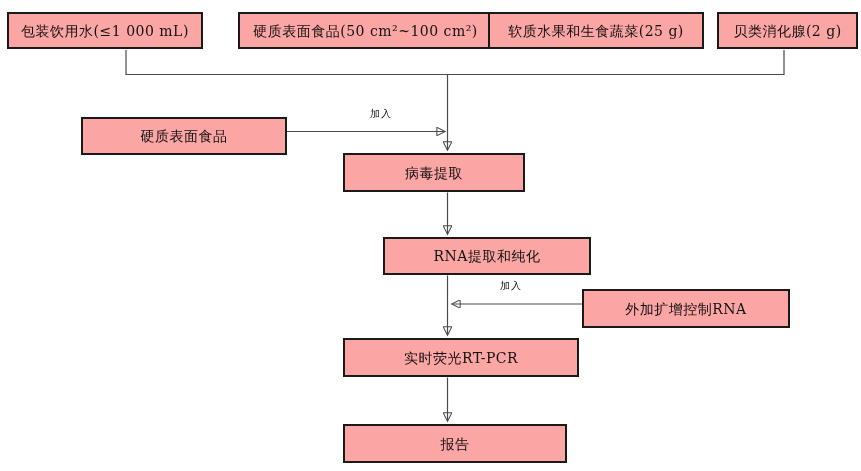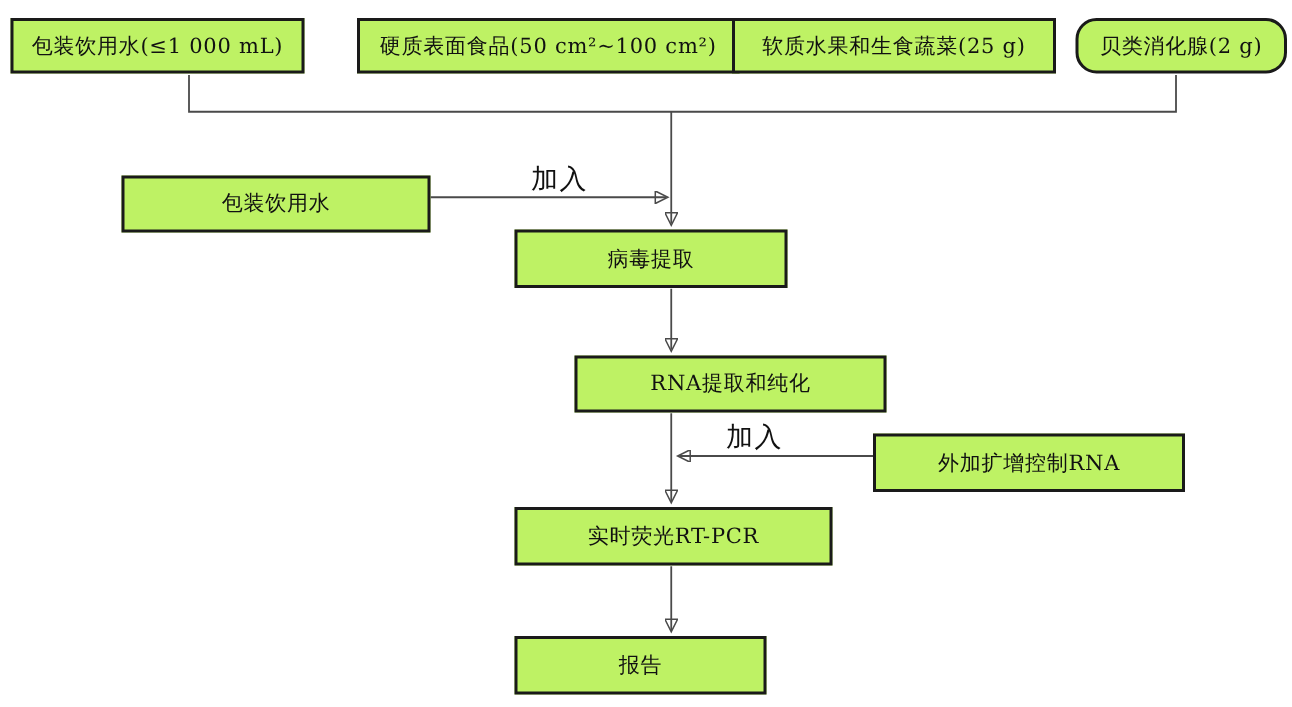--- a/index.html
+++ b/index.html
@@ -9,64 +9,65 @@
     height: 471px;
     background: #ffffff;
     font-family: "DejaVu Serif", "Liberation Serif", serif;
     color: #111111;
     overflow: hidden;
   }
   .flow-box {
     position: absolute;
     box-sizing: border-box;
     border: 2px solid #1a1a1a;
-    background: #bef264;
+    background: #fca5a5;
     display: flex;
     align-items: center;
     justify-content: center;
     font-size: 14px;
     line-height: 1;
     letter-spacing: 0.5px;
     white-space: nowrap;
     z-index: 2;
   }
   .edge-label {
     position: absolute;
-    font-size: 18px;
+    font-size: 10px;
     letter-spacing: 1px;
+    text-align: center;
     z-index: 3;
     background: transparent;
   }
   svg.connectors {
     position: absolute;
     left: 0; top: 0;
     width: 861px; height: 471px;
     z-index: 1;
   }
   svg.connectors path, svg.connectors line {
     stroke: #4a4a4a;
     stroke-width: 1.2;
     fill: none;
   }
 
   
   #box-water      { left: 7px;   top: 12px; width: 196px; height: 37px; }
   #box-hard       { left: 218px; top: 12px; width: 255px; height: 37px; margin-left: 20px; }
   #box-soft       { left: 488px; top: 12px; width: 216px; height: 37px; text-align: center; }
-  #box-shellfish  { left: 717px; top: 12px; width: 141px; height: 37px; border-radius: 14px; }
+  #box-shellfish  { left: 717px; top: 12px; width: 141px; height: 37px; }
 
   
   #box-process    { left: 81px;  top: 117px; width: 206px; height: 38px; }
   #box-ampctrl    { left: 582px; top: 289px; width: 208px; height: 39px; text-align: right; }
 
   
   #box-extract    { left: 343px; top: 153px; width: 182px; height: 39px; }
   #box-rna        { left: 343px; top: 237px; width: 208px; height: 38px; margin-left: 40px; }
-  #box-pcr        { left: 343px; top: 338px; width: 212px; height: 39px; }
-  #box-report     { left: 343px; top: 424px; width: 168px; height: 39px; }
+  #box-pcr        { left: 343px; top: 338px; width: 236px; height: 39px; }
+  #box-report     { left: 343px; top: 424px; width: 224px; height: 39px; }
 
   #label-add-left  { left: 354px; top: 107px; width: 54px; }
   #label-add-right { left: 484px; top: 279px; width: 54px; }
 </style>
 </head>
 <body>
 
 <div class="canvas">
 
   <svg class="connectors" viewBox="0 0 861 471" xmlns="http://www.w3.org/2000/svg">
@@ -89,21 +90,21 @@
     <path d="M582 304 H453" marker-end="url(#ah)"></path>
 
     <path d="M447.5 377.5 V420" marker-end="url(#ah)"></path>
   </svg>
 
   <div class="flow-box" id="box-water">包装饮用水(≤1 000 mL)</div>
   <div class="flow-box" id="box-hard">硬质表面食品(50 cm²~100 cm²)</div>
   <div class="flow-box" id="box-soft">软质水果和生食蔬菜(25 g)</div>
   <div class="flow-box" id="box-shellfish">贝类消化腺(2 g)</div>
 
-  <div class="flow-box" id="box-process">包装饮用水</div>
+  <div class="flow-box" id="box-process">硬质表面食品</div>
 
   <div class="flow-box" id="box-ampctrl">外加扩增控制RNA</div>
 
   <div class="flow-box" id="box-extract">病毒提取</div>
   <div class="flow-box" id="box-rna">RNA提取和纯化</div>
   <div class="flow-box" id="box-pcr">实时荧光RT-PCR</div>
   <div class="flow-box" id="box-report">报告</div>
 
   <div class="edge-label" id="label-add-left">加入</div>
   <div class="edge-label" id="label-add-right">加入</div>

